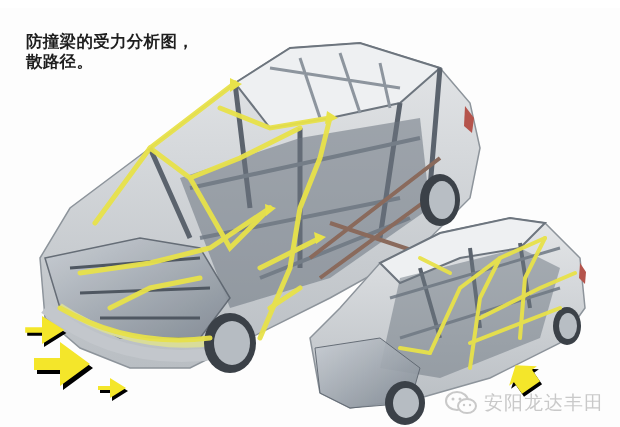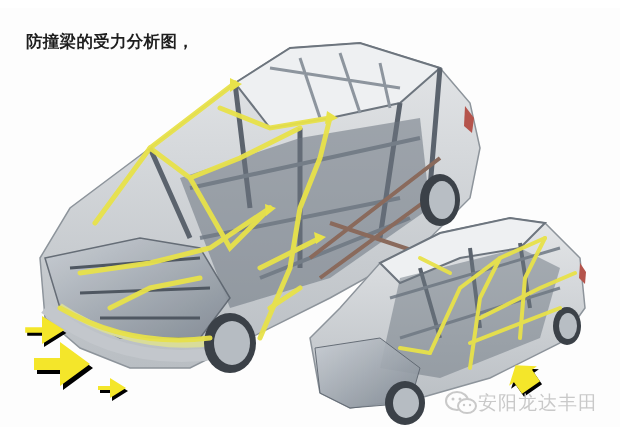--- a/index.html
+++ b/index.html
@@ -5,21 +5,21 @@
     html, body { margin: 0; padding: 0; background: #ffffff; }
     body { width: 620px; height: 427px; overflow: hidden; position: relative;
            font-family: "DejaVu Sans", sans-serif; }
     .canvas { position: absolute; left: 0; top: 0; width: 620px; height: 427px; background: #fdfdfd; margin-top: 8px; }
     .caption { position: absolute; left: 26px; top: 24px; width: 190px;
                font-size: 16.5px; line-height: 20px; color: #1e1e1e; font-weight: bold;
                letter-spacing: 0.3px; }
     .caption div { white-space: nowrap; }
     svg.art { position: absolute; left: 0; top: 0; }
     .watermark { position: absolute; left: 444px; top: 382px; display: flex; align-items: center;
-                 color: #c9c9c9; font-size: 19px; letter-spacing: 1px; }
+                 gap: 6px; color: #c9c9c9; font-size: 19px; letter-spacing: 1px; }
     .watermark .wm-icon { width: 34px; height: 26px; }
   </style>
 </head>
 <body>
 
 <div class="canvas">
 
   <svg class="art" width="620" height="427" viewBox="0 0 620 427">
     <defs>
       <linearGradient id="steel" x1="0" y1="0" x2="1" y2="1">
@@ -119,20 +119,21 @@
       <polygon points="98,378 110,378 110,370 126,380 110,390 110,382 98,382" fill="#f4e62a"></polygon>
     </g>
     <g>
       <polygon points="523,355 540,368 534,368 534,382 512,382 512,368 506,368" fill="#000" transform="translate(2,3) rotate(-35 523 368)"></polygon>
       <polygon points="523,355 540,368 534,368 534,382 512,382 512,368 506,368" fill="#f4e62a" transform="rotate(-35 523 368)"></polygon>
     </g>
   </svg>
 
   <div class="caption">
     <div>防撞梁的受力分析图，</div>
+    <div>散路径。</div>
   </div>
 
   <div class="watermark">
     <svg class="wm-icon" viewBox="0 0 34 26">
       <ellipse cx="13" cy="11" rx="11" ry="9" fill="none" stroke="#c9c9c9" stroke-width="2"></ellipse>
       <ellipse cx="23" cy="16" rx="9" ry="7" fill="#fdfdfd" stroke="#c9c9c9" stroke-width="2"></ellipse>
       <circle cx="9" cy="9" r="1.5" fill="#c9c9c9"></circle>
       <circle cx="16" cy="9" r="1.5" fill="#c9c9c9"></circle>
       <circle cx="20" cy="15" r="1.2" fill="#c9c9c9"></circle>
       <circle cx="26" cy="15" r="1.2" fill="#c9c9c9"></circle>

